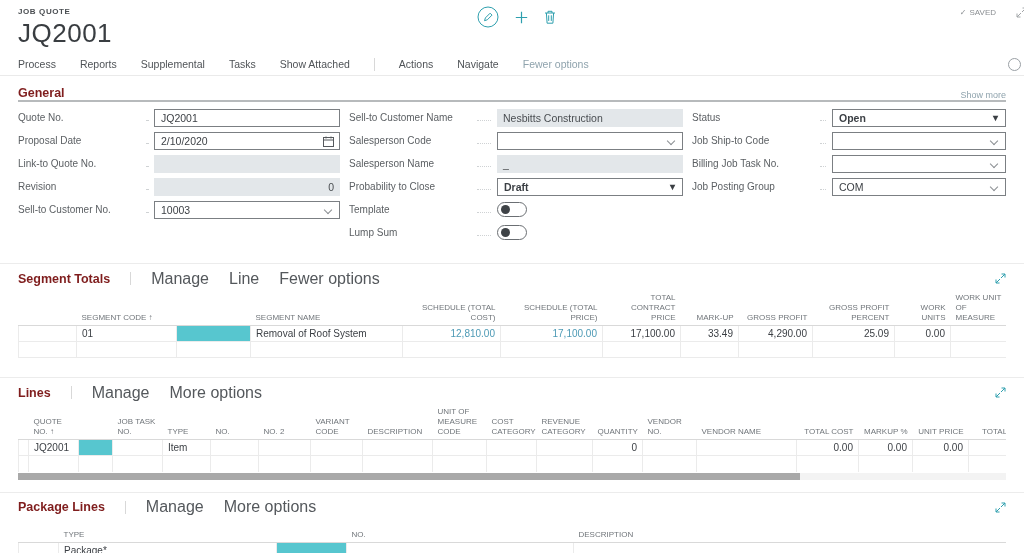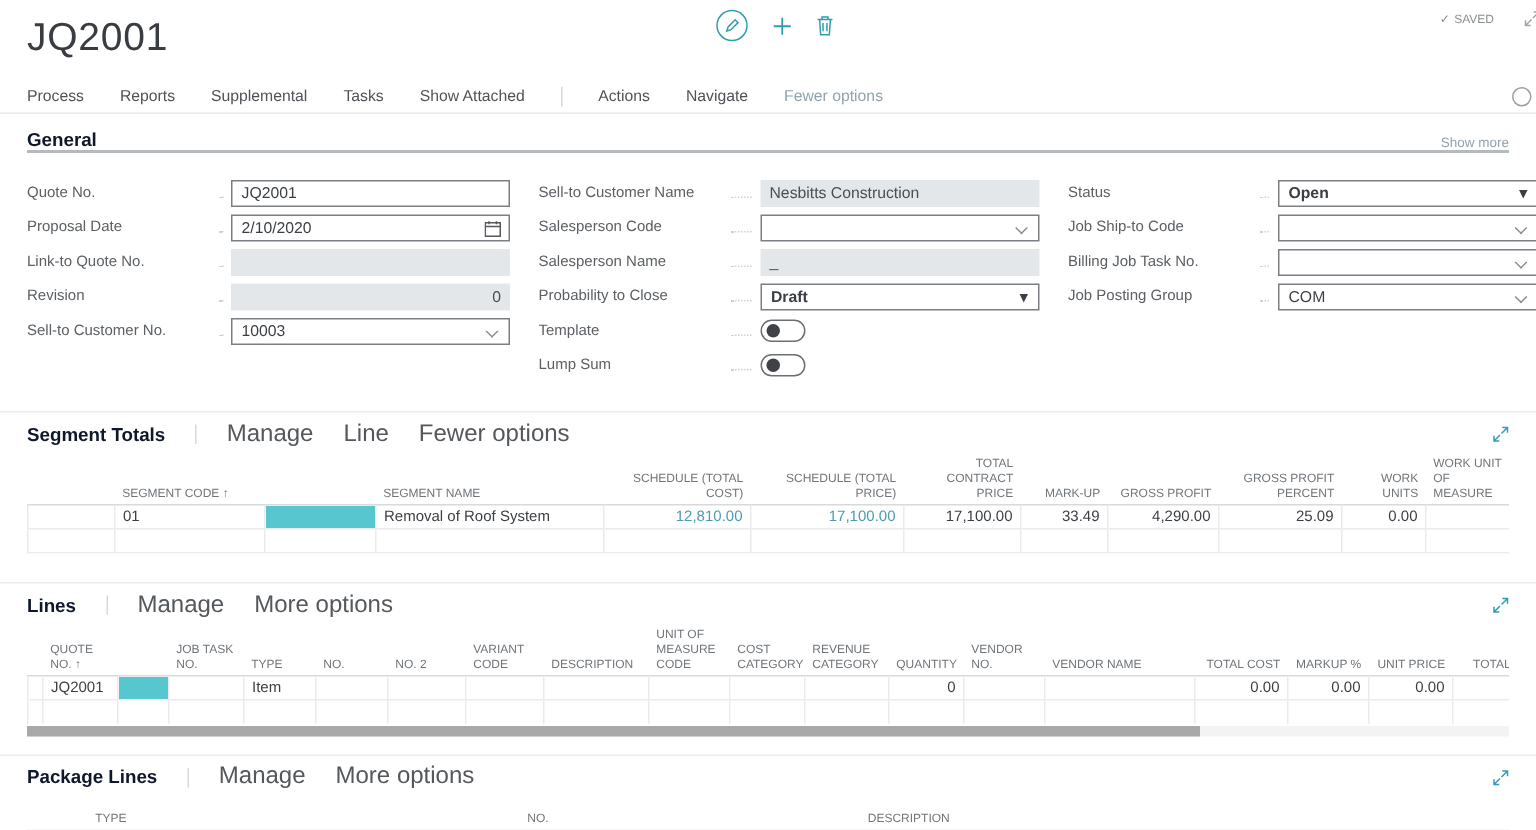--- a/index.html
+++ b/index.html
@@ -21,23 +21,23 @@
   .ribbon .mi { cursor:pointer; white-space:nowrap;text-align:center; }
   .vdiv { width:1px; height:13px; background:#d8d8d8; }
   .link-soft { color:#8fa3ad; }
   .ribbon-circle { position:absolute; right:3px; top:5px; width:13px; height:13px;
     border:1px solid #9aa0a5; border-radius:50%; }
 
   
   .general { padding:2px 18px 0; }
   .gen-head { display:flex; justify-content:space-between; align-items:flex-end;
     height:24px; border-bottom:2px solid #b7babc; }
-  .sect-title { font-size:12.5px; font-weight:bold; color:#0f172a; }
+  .sect-title { font-size:12.5px; font-weight:bold; color:#7f1d1d; }
   .show-more { font-size:9px; color:#8fa3ad; cursor:pointer; }
-  .gen-grid { display:grid; grid-template-columns:322px 334px 314px; column-gap:19px; padding-top:15px; }
+  .gen-grid { display:grid; grid-template-columns:322px 334px 314px; column-gap:9px; padding-top:4px; }
   .field { display:flex; align-items:center; height:23px; }
   .flabel { flex:0 0 122px; font-size:10px; color:#5c6064; white-space:nowrap; overflow:hidden; }
   .leader { flex:1; border-bottom:1px dotted #cfd2d4; height:1px; margin:6px 6px 0 6px; }
   .fctl { position:relative; flex:0 0 186px; height:18px; font-size:10.5px;
     display:flex; align-items:center; padding:0 6px; }
   .gcol3 .fctl { flex-basis:174px; }
   .input  { border:1px solid #7b7f83; background:#fff; }
   .disab  { background:#e3e7ea; color:#4a4e52; }
   .num    { justify-content:flex-end; }
   .lookup { border:1px solid #7b7f83; background:#fff; }
@@ -71,20 +71,21 @@
 
   .hscroll { width:988px; height:7px; background:#f3f3f3; margin-top:1px; }
   .hthumb { width:782px; height:7px; background:#a9a9a9; }
 
   svg { display:block; }
 </style>
 </head>
 <body>
 
 <div class="topbar">
+  <div class="caption">JOB QUOTE</div>
   <div class="pagetitle">JQ2001</div>
 
   <div class="center-icons">
     <span class="iconbtn">
       <svg width="22" height="22" viewBox="0 0 22 22">
           <circle cx="11" cy="11" r="10" fill="none" stroke="#2e9fae"></circle>
           <path d="M7.5 14.7l.9-2.8 4.7-4.7 1.9 1.9-4.7 4.7-2.8.9z" fill="none" stroke="#2e9fae"></path>
         </svg>
     </span>
     <span class="iconbtn">

